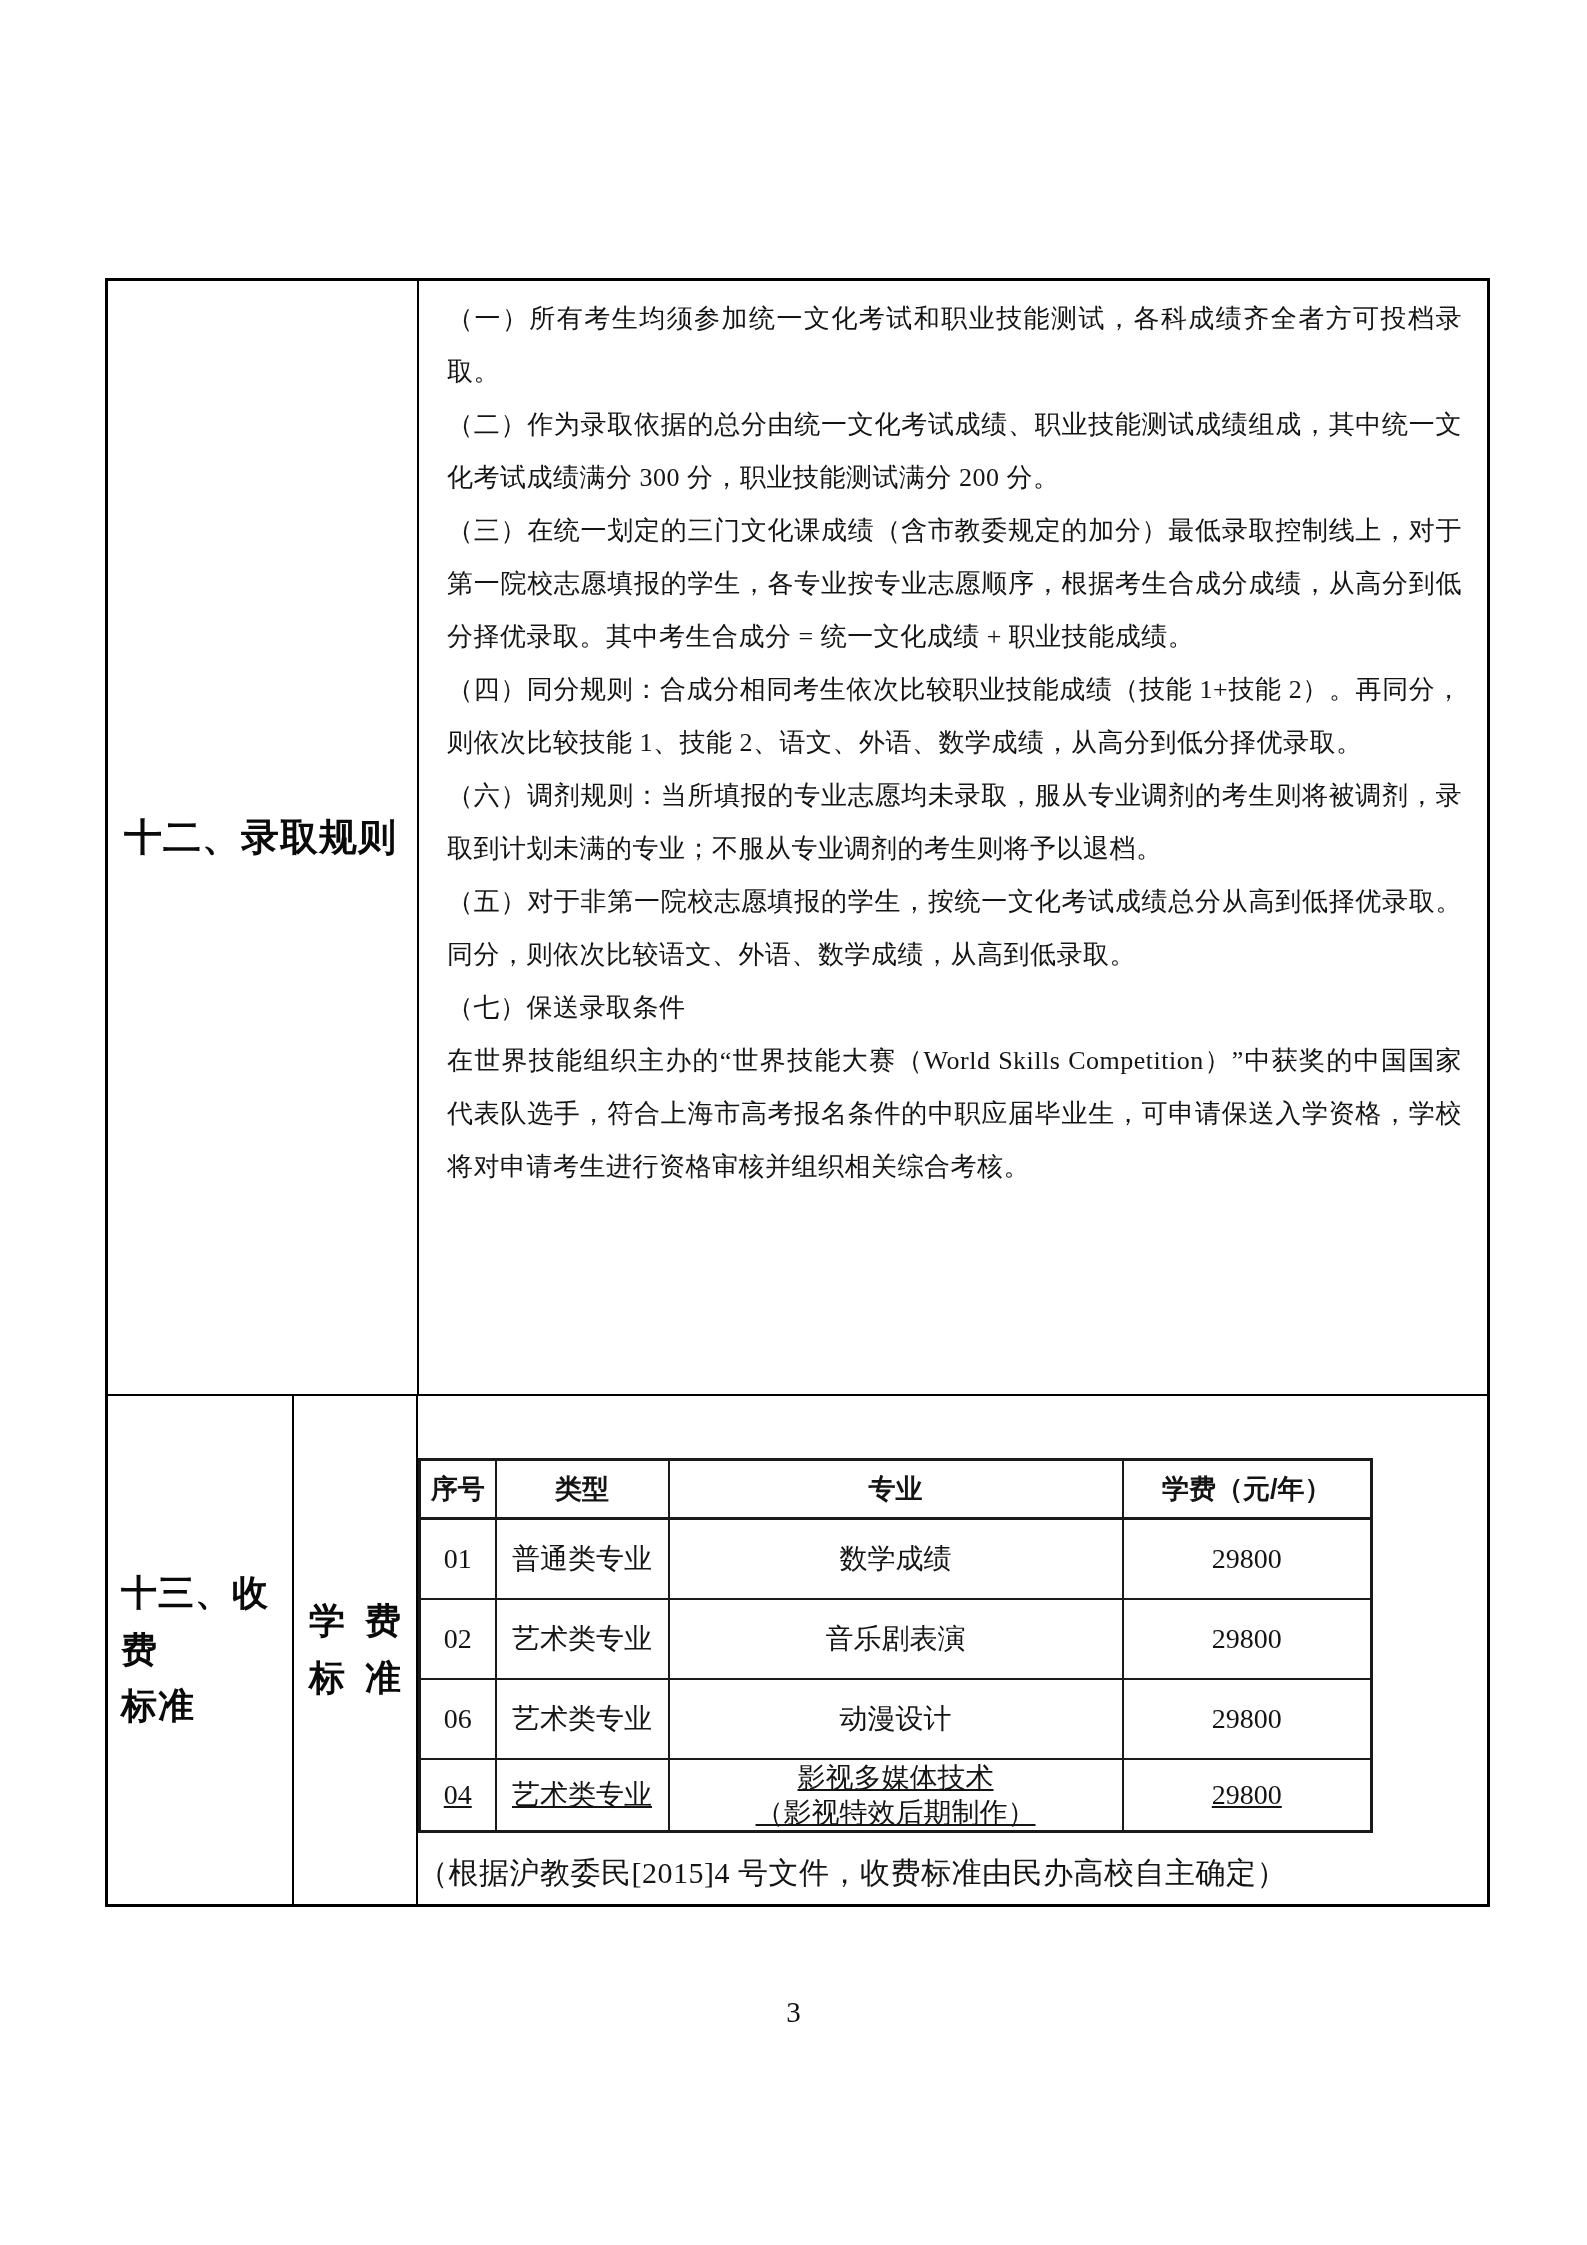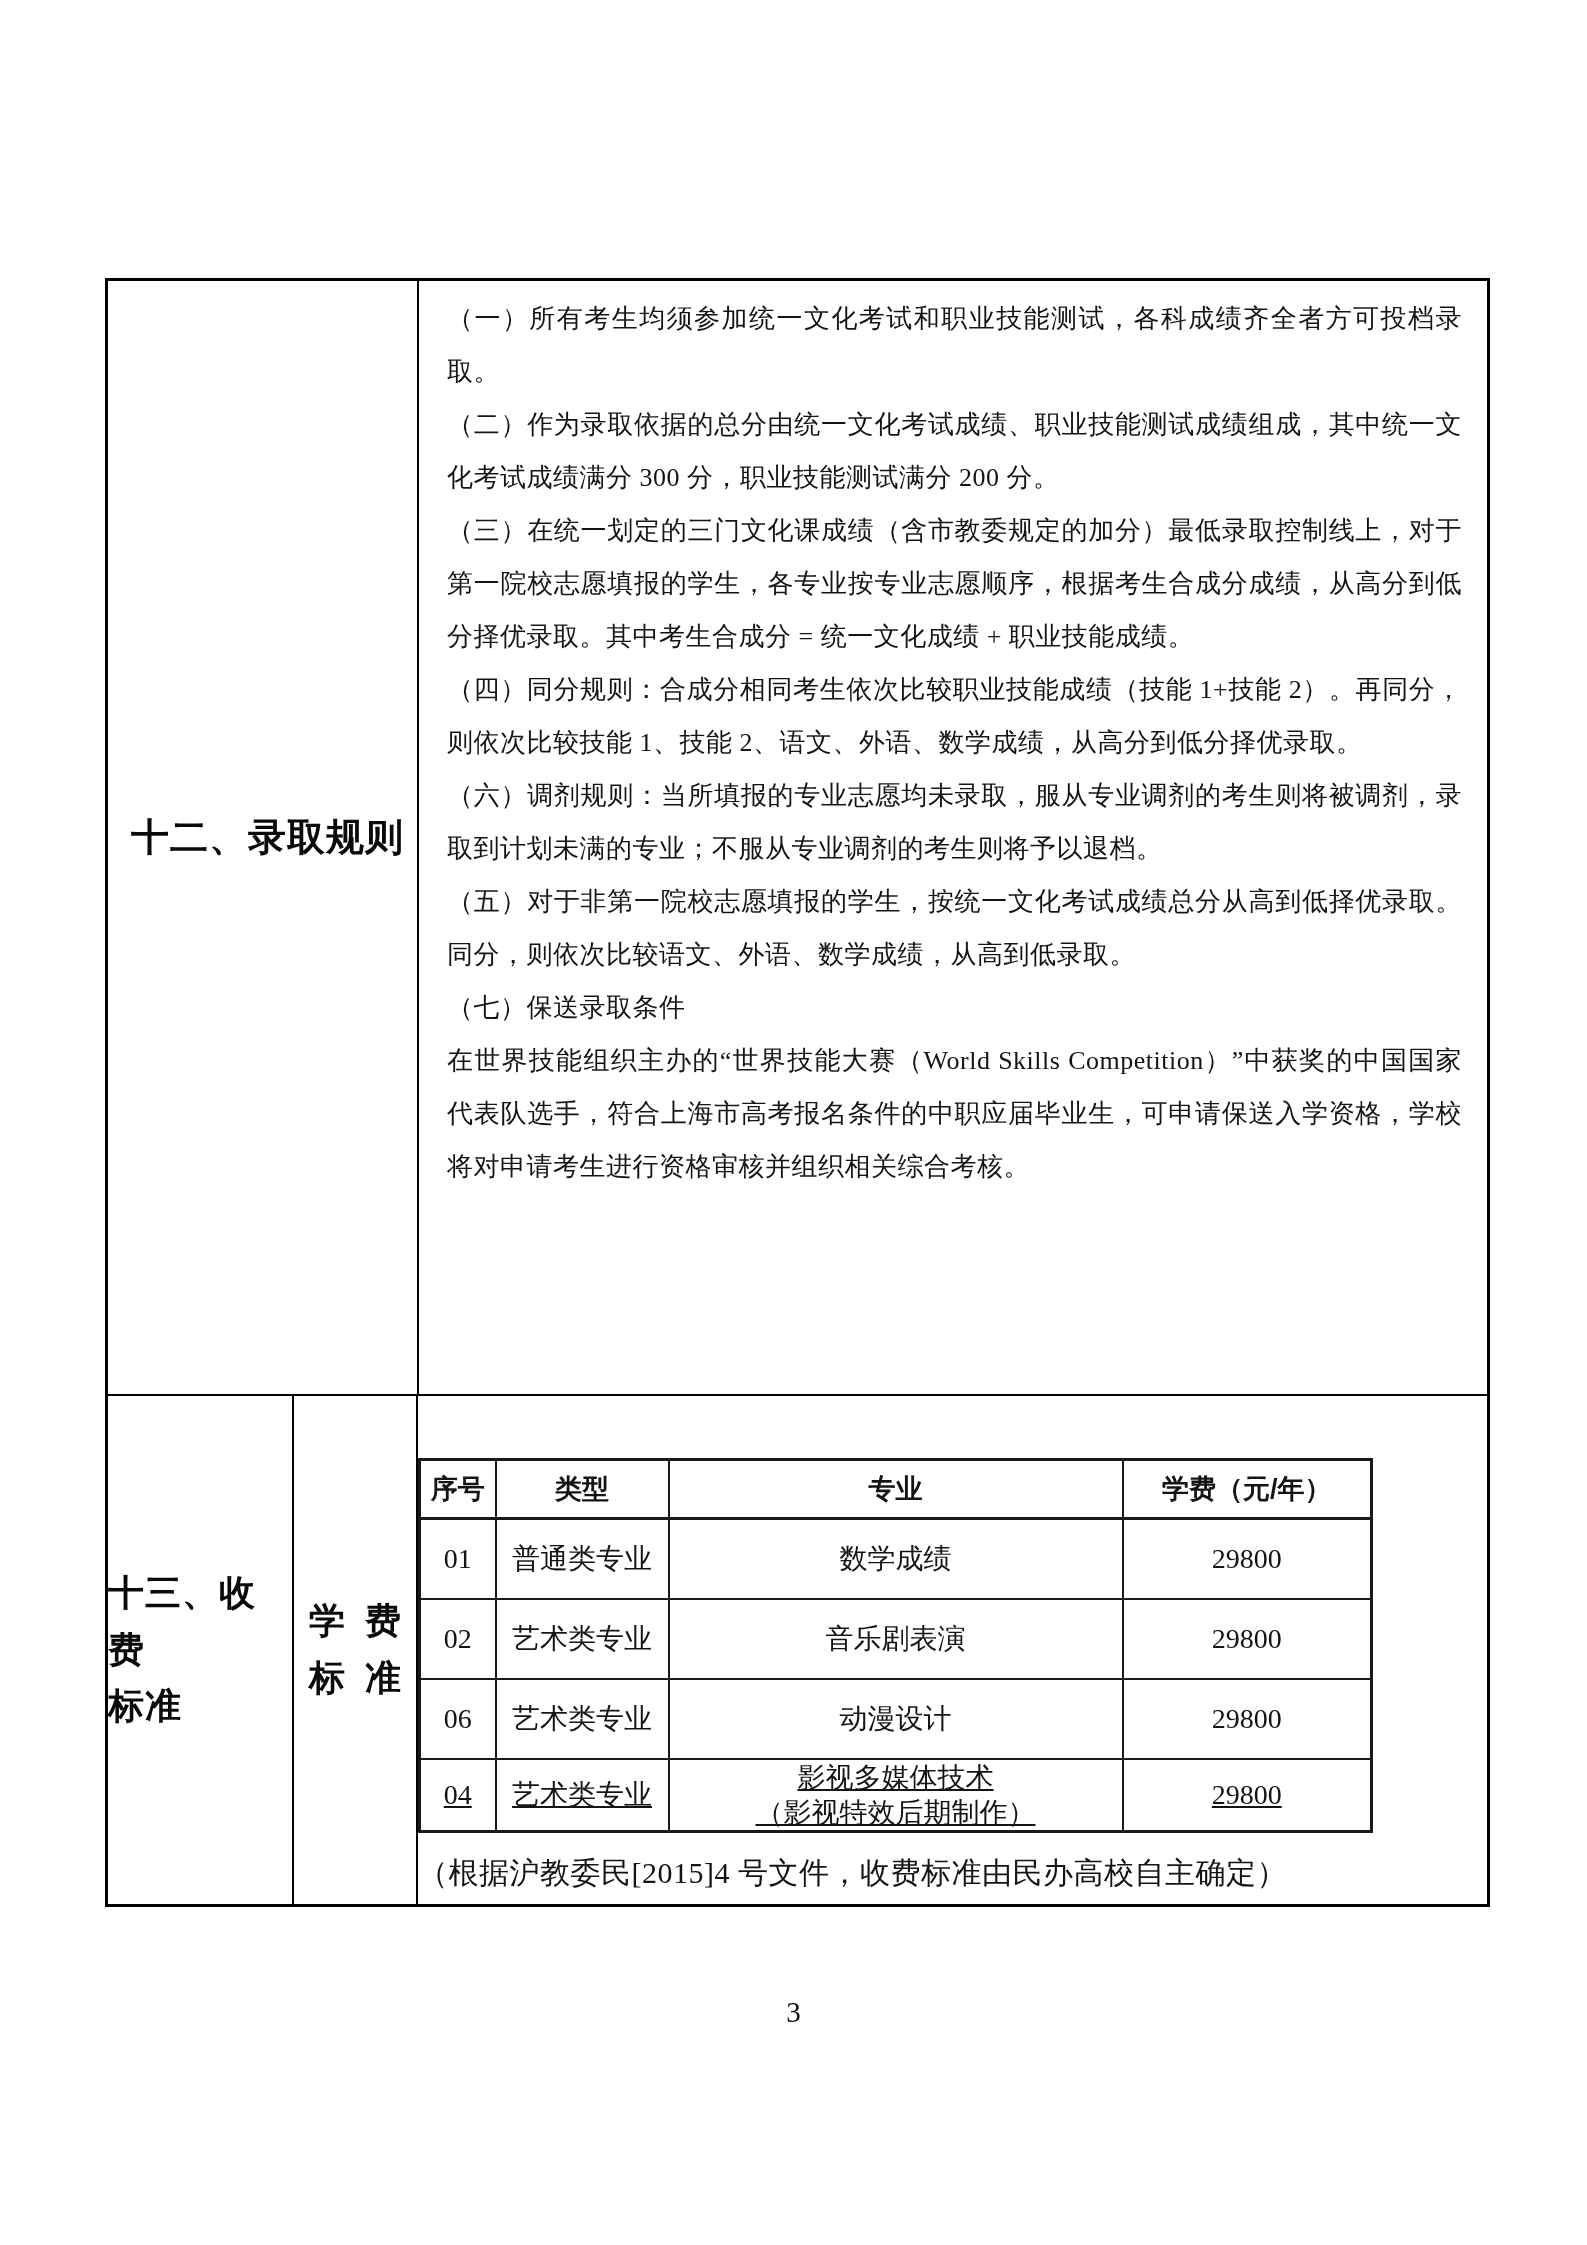--- a/index.html
+++ b/index.html
@@ -44,21 +44,21 @@
   .cell {
     box-sizing: border-box;
   }
 
   
   .label-cell-12 {
     width: 311px;
     border-right: 2px solid #000;
     display: flex;
     align-items: center;
-    padding-left: 23px;
+    padding-left: 16px;
   }
   .section-label {
     font-family: "Liberation Sans", "DejaVu Sans", sans-serif;
     font-weight: bold;
     font-size: 38px;
     line-height: 1.55;
     color: #0a0a0a;
     letter-spacing: 1px;
   }
 
@@ -76,20 +76,21 @@
     color: #141414;
   }
 
   
   .label-cell-13 {
     width: 186px;
     border-right: 2px solid #000;
     display: flex;
     flex-direction: column;
     justify-content: center;
+    padding-left: 13px;
   }
   .sublabel-cell {
     width: 124px;
     border-right: 2px solid #000;
     display: flex;
     flex-direction: column;
     justify-content: center;
     align-items: center;
   }
   .sublabel-box {

